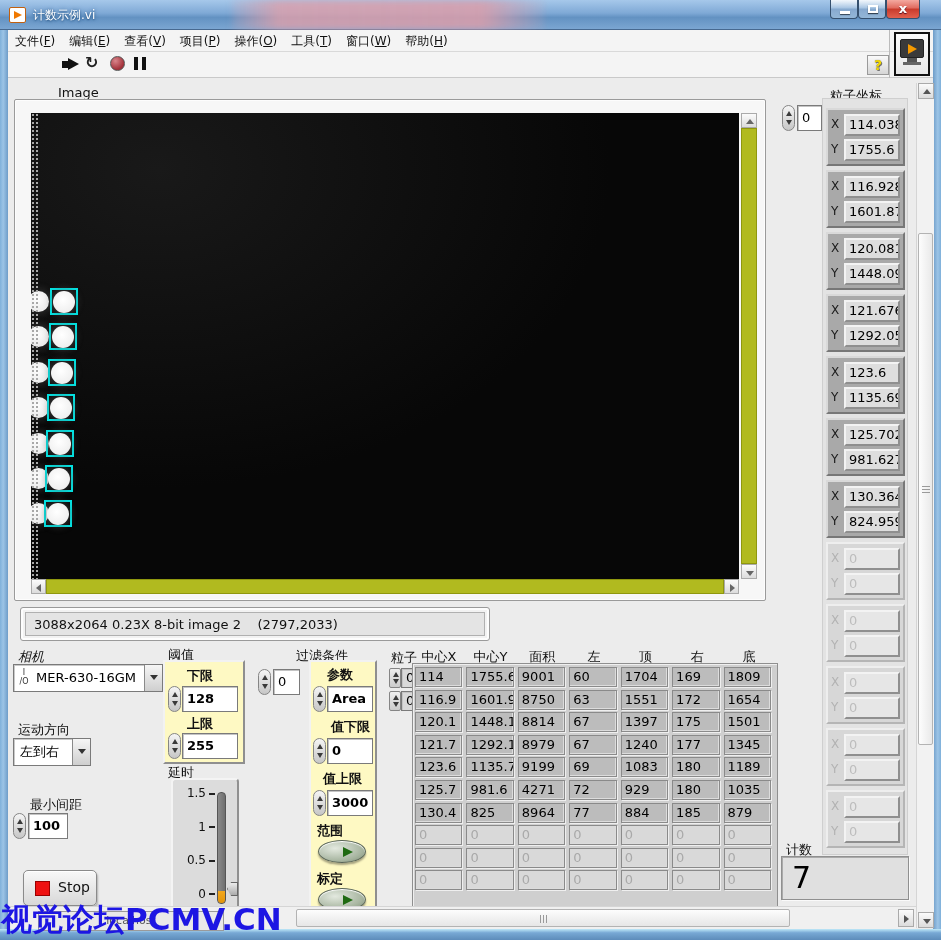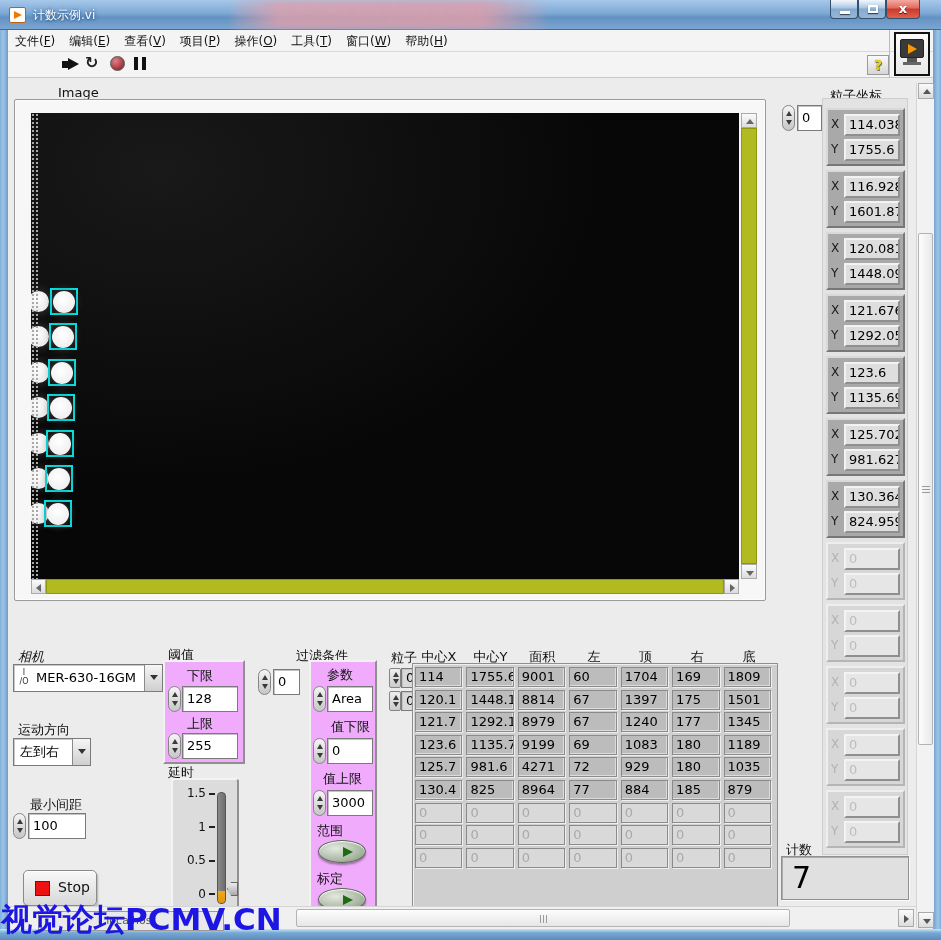--- a/index.html
+++ b/index.html
@@ -82,23 +82,23 @@
   .spin.sq { border-radius:2px; width:12px; height:20px; background:linear-gradient(180deg,#eee,#ccc); }
   .spin.sq:before { top:3px; } .spin.sq:after { bottom:3px; }
   .combo { position:absolute; background:#fff; border:1px solid #7a7a7a; box-shadow:inset 1px 1px 0 #c9c9c9; }
   .combo .txt { position:absolute; left:22px; top:0; font-size:13px; line-height:26px; white-space:nowrap; }
   .combo .io { position:absolute; left:3px; top:3px; width:14px; height:20px; font-size:8px; line-height:9px;
     color:#333; text-align:center; }
   .combo .drop { position:absolute; right:0; top:0; bottom:0; width:18px;
     background:linear-gradient(#f6f6f6,#cfcfcf); border-left:1px solid #8a8a8a; }
   .combo .drop:before { content:""; position:absolute; left:5px; top:10px;
     border-left:4px solid transparent; border-right:4px solid transparent; border-top:5px solid #333; }
-  .panel-raised { position:absolute; background:#f0abfc;
+  .panel-raised { position:absolute; background:#fef9c3;
     border-top:2px solid #f2f2f2; border-left:2px solid #f2f2f2;
-    border-bottom:2px solid #8f8f8f; border-right:2px solid #8f8f8f; }
+    border-bottom:2px solid #8f8f8f; border-right:2px solid #8f8f8f;font-weight:bold; }
   .oval-btn { position:absolute; width:48px; height:23px; border-radius:50%;
     background:radial-gradient(ellipse at 35% 35%,#e3e9df,#a7b5a0 65%,#7c8c74);
     border:1px solid #5a6658; box-shadow:0 2px 2px rgba(0,0,0,.35), inset 0 1px 1px #fff; }
   .oval-btn:before { content:""; position:absolute; left:24px; top:6px;
     border-left:10px solid #1f6a12; border-top:5px solid transparent; border-bottom:5px solid transparent; }
 
   
   .img-frame { position:absolute; left:14px; top:99px; width:752px; height:502px;
     background:#f7f7f7; border:1px solid #9a9a9a; border-radius:2px; box-shadow:inset 0 0 0 1px #fdfdfd; }
   .viewport { position:absolute; left:16px; top:13px; width:708px; height:466px; overflow:hidden;
@@ -273,37 +273,40 @@
       <div class="sbtn" style="left:0;top:0;width:15px;height:15px;">
         <div class="arr" style="left:4px;top:4px;border-top:4px solid transparent;border-bottom:4px solid transparent;border-right:5px solid #666;"></div>
         </div>
       <div class="olive-h" style="background: rgb(177, 186, 31);"></div>
       <div class="sbtn" style="right:0;top:0;width:15px;height:15px;">
         <div class="arr" style="left:5px;top:4px;border-top:4px solid transparent;border-bottom:4px solid transparent;border-left:5px solid #666;"></div>
         </div>
     </div>
   </div>
 
+  <div class="status-box">
+    <div class="in">3088x2064 0.23X 8-bit image 2    (2797,2033)</div>
+  </div>
 
   <div class="lbl" style="left:18px;top:648px;font-style:italic;">相机</div>
   <div class="combo" style="left:13px;top:664px;width:150px;height:28px;">
     <div class="io">I<br>/O</div>
     <div class="txt">MER-630-16GM</div>
     <div class="drop"></div>
   </div>
 
   <div class="lbl" style="left:18px;top:721px;">运动方向</div>
   <div class="combo" style="left:13px;top:738px;width:78px;height:28px;">
     <div class="txt" style="left:6px;">左到右</div>
     <div class="drop"></div>
   </div>
 
   <div class="lbl" style="left:30px;top:796px;">最小间距</div>
   <div class="spin" style="left:13px;top:813px;"></div>
-  <div class="tfield" style="left:28px;top:813px;width:58px;height:26px;line-height:24px;">100</div>
+  <div class="tfield" style="left:28px;top:813px;width:40px;height:26px;line-height:24px;font-weight:bold;">100</div>
 
   <div class="stop-btn">
     <div class="sq"></div>
     <div class="tx">Stop</div>
   </div>
 
   <div class="lbl" style="left:168px;top:646px;">阈值</div>
   <div class="panel-raised" style="left:163px;top:660px;width:82px;height:104px;">
     <div class="lbl" style="left:22px;top:5px;position:absolute;">下限</div>
     <div class="spin" style="left:3px;top:24px;"></div>
@@ -364,20 +367,29 @@
       <div class="trow">
         <div class="cell">114</div>
         <div class="cell">1755.6</div>
         <div class="cell">9001</div>
         <div class="cell">60</div>
         <div class="cell">1704</div>
         <div class="cell">169</div>
         <div class="cell">1809</div>
       </div>
       <div class="trow">
+        <div class="cell">116.9</div>
+        <div class="cell">1601.9</div>
+        <div class="cell">8750</div>
+        <div class="cell">63</div>
+        <div class="cell">1551</div>
+        <div class="cell">172</div>
+        <div class="cell">1654</div>
+      </div>
+      <div class="trow">
         <div class="cell">120.1</div>
         <div class="cell">1448.1</div>
         <div class="cell">8814</div>
         <div class="cell">67</div>
         <div class="cell">1397</div>
         <div class="cell">175</div>
         <div class="cell">1501</div>
       </div>
       <div class="trow">
         <div class="cell">121.7</div>

